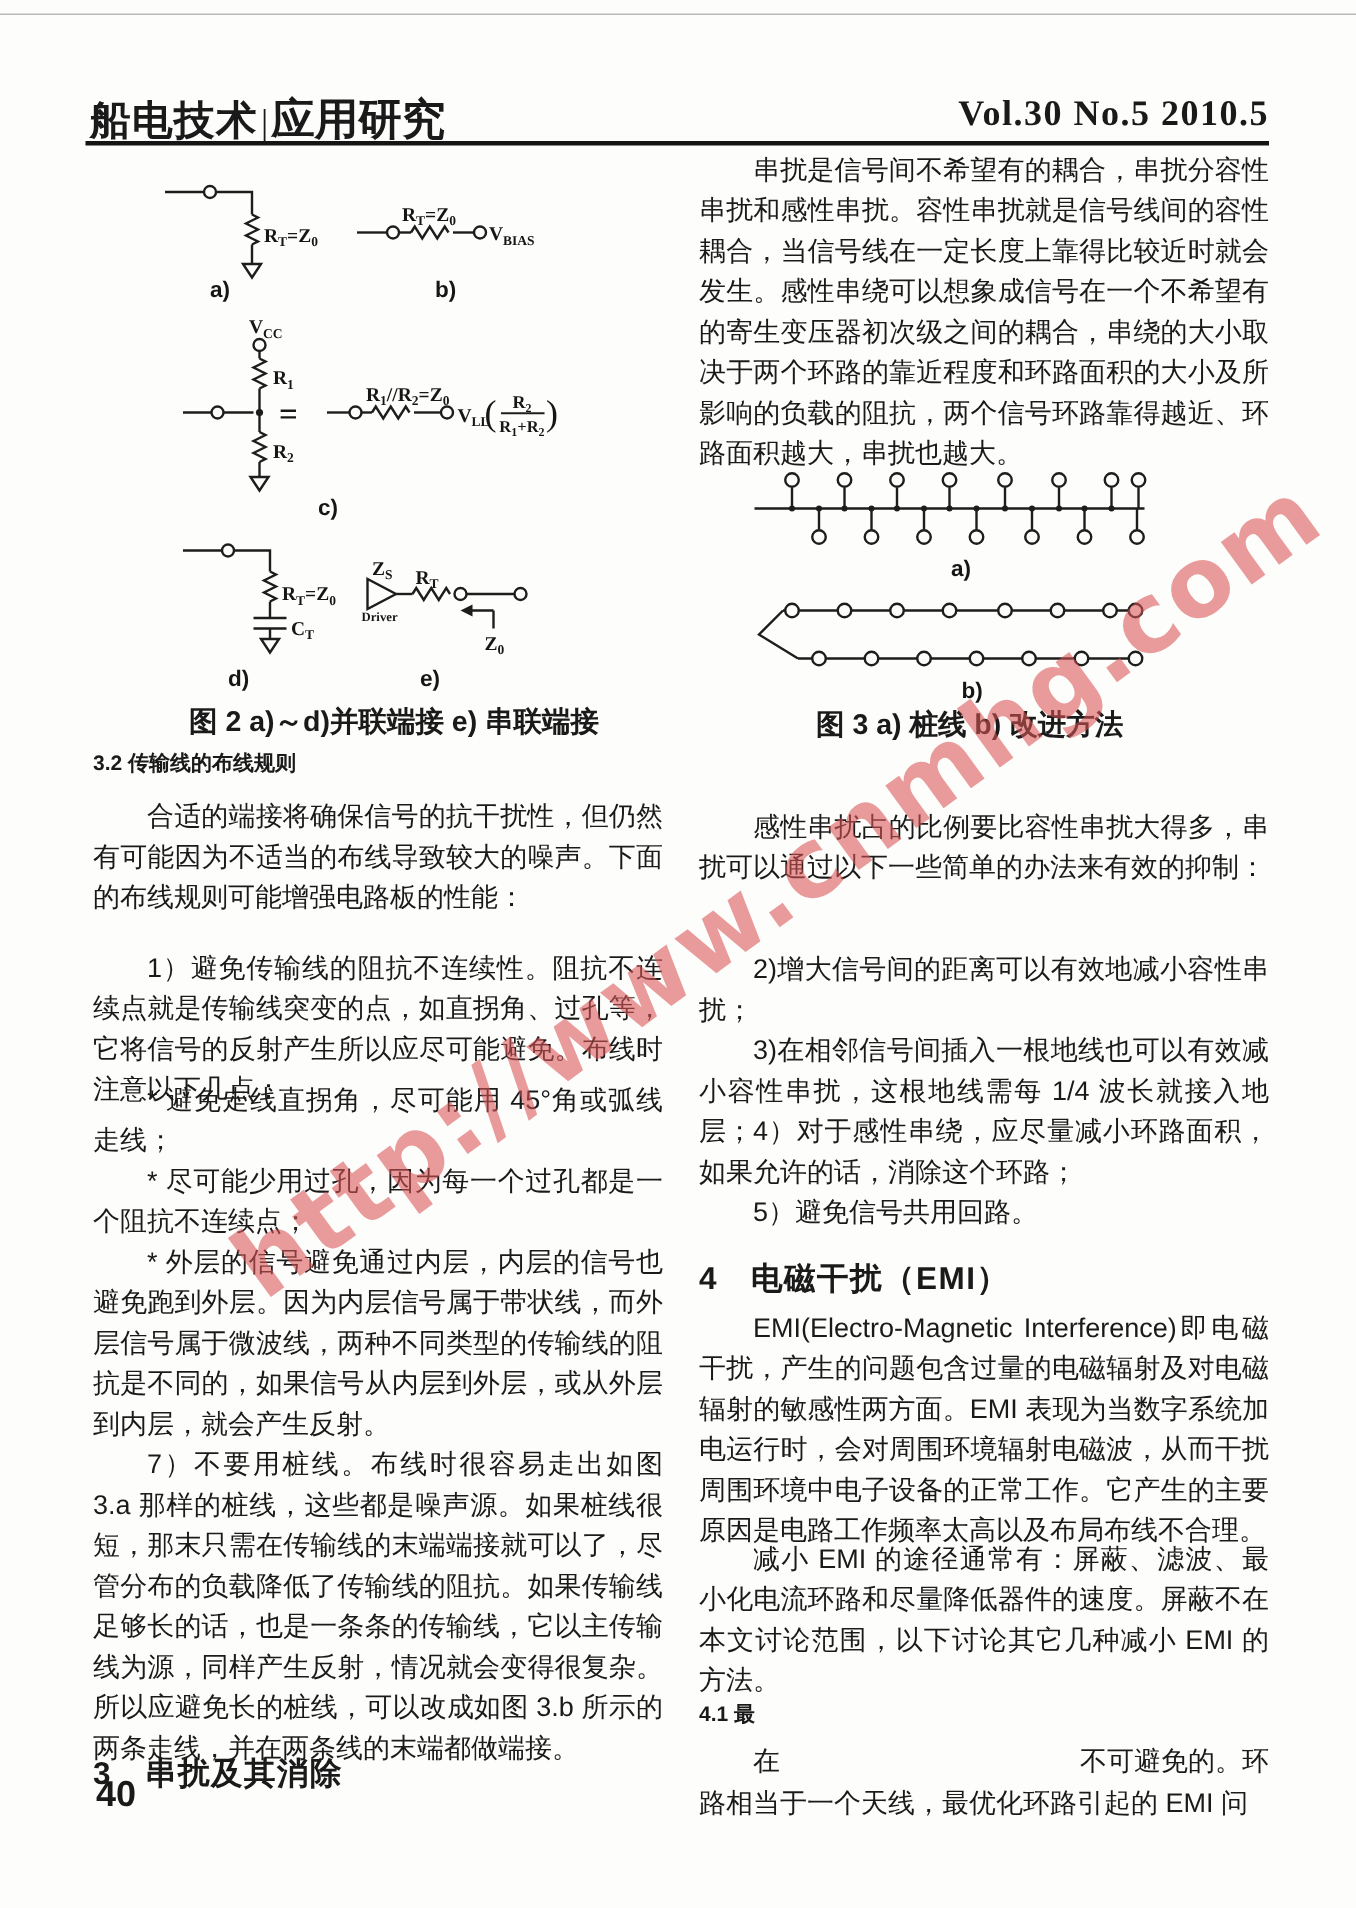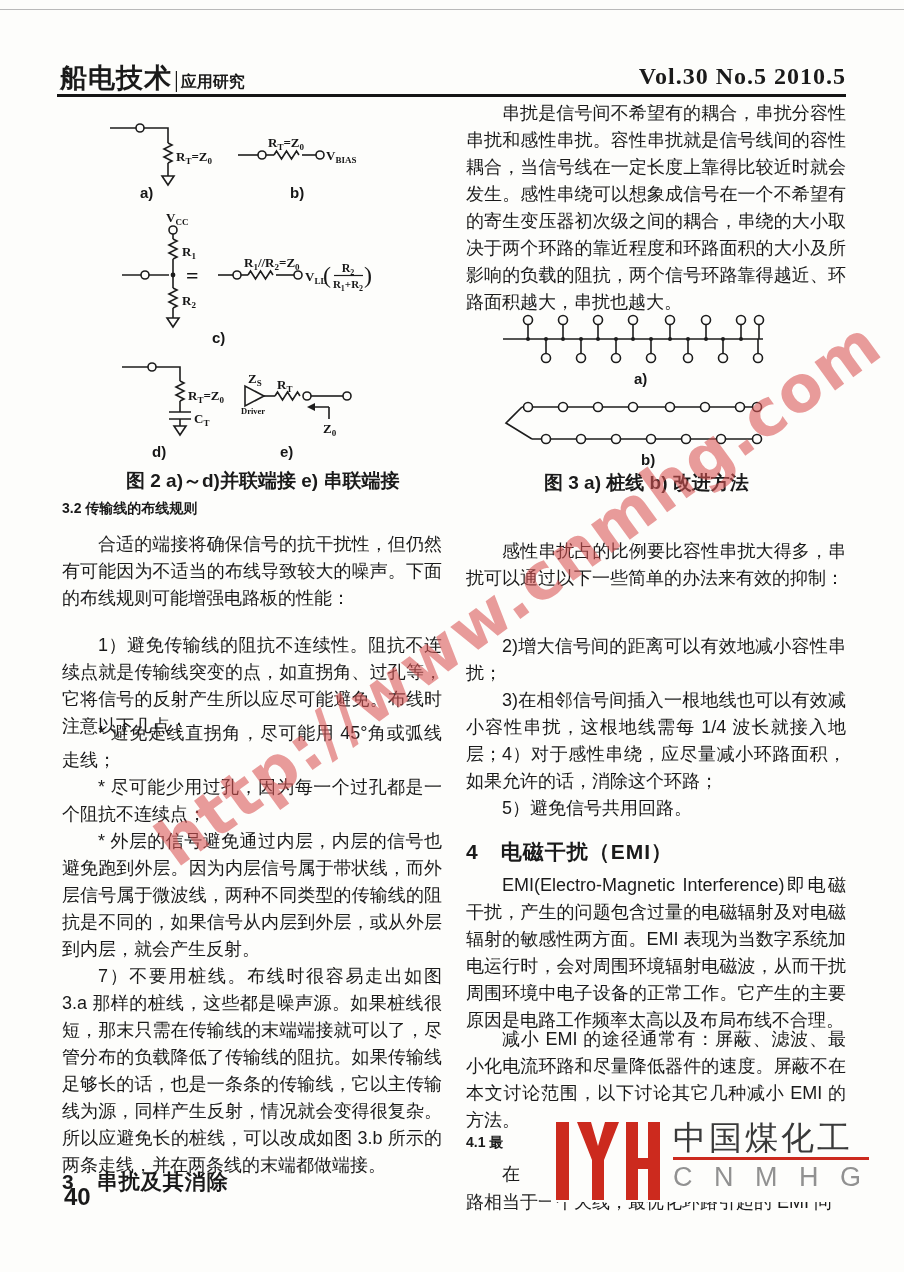--- a/index.html
+++ b/index.html
@@ -3,21 +3,21 @@
 <meta charset="utf-8">
 <style>
   html,body{margin:0;padding:0;background:#e8e8e8;}
   .page{position:relative;width:904px;height:1272px;background:#fdfdfb;overflow:hidden;
         font-family:"Liberation Sans","DejaVu Sans",sans-serif;color:#1a1a1a;}
   .abs{position:absolute;}
   
   .hdr-left{left:60px;top:60px;font-family:"Liberation Serif",serif;}
   .hdr-journal{font-weight:900;font-size:27px;letter-spacing:1px;}
   .hdr-div{font-size:24px;font-weight:400;padding:0 2px;}
-  .hdr-col{font-size:16px;font-weight:600;font-family:"Liberation Sans",sans-serif;}
+  .hdr-col{font-size:29px;font-weight:600;font-family:"Liberation Sans",sans-serif;}
   .hdr-issue{right:58px;top:63px;font-family:"Liberation Serif",serif;font-weight:700;font-size:24px;letter-spacing:1px;}
   .hdr-rule{left:57px;top:94px;width:789px;height:3px;background:#151515;}
   .top-edge{left:0;top:9px;width:904px;height:1px;background:#b9b9b9;}
   
   .col{position:absolute;width:380px;height:1272px;top:0;}
   .col-left{left:62px;}
   .col-right{left:466px;}
   .para{position:absolute;width:380px;font-size:18px;line-height:27px;text-align:justify;text-indent:2em;}
   .h-sub{position:absolute;font-size:14px;font-weight:700;}
   .h-main{position:absolute;font-size:21px;font-weight:700;letter-spacing:1px;}
@@ -239,32 +239,16 @@
     <div class="para" style="top:872px;">EMI(Electro-Magnetic Interference)即电磁干扰，产生的问题包含过量的电磁辐射及对电磁辐射的敏感性两方面。EMI 表现为当数字系统加电运行时，会对周围环境辐射电磁波，从而干扰周围环境中电子设备的正常工作。它产生的主要原因是电路工作频率太高以及布局布线不合理。</div>
     <div class="para" style="top:1026px;">减小 EMI 的途径通常有：屏蔽、滤波、最小化电流环路和尽量降低器件的速度。屏蔽不在本文讨论范围，以下讨论其它几种减小 EMI 的方法。</div>
     <div class="h-sub" style="left:0;top:1134px;">4.1 最</div>
     <div class="gapline" style="top:1161px;">
       <span style="margin-left:2em;">在</span>
       <span>不可避免的。环</span>
     </div>
     <div class="para" style="top:1189px;text-indent:0;">路相当于一个天线，最优化环路引起的 EMI 问</div>
   </div>
 
-  <div class="abs logo">
-    <svg width="106" height="80" viewBox="0 0 104 80">
-      <g fill="#cc2a1e">
-        <rect x="0" y="2" width="13" height="78"></rect>
-        <polygon points="21,2 35,2 42,26 49,2 63,2 48,40 48,80 36,80 36,40"></polygon>
-        <rect x="70" y="2" width="12" height="78"></rect>
-        <rect x="92" y="2" width="12" height="78"></rect>
-        <rect x="70" y="38" width="34" height="11"></rect>
-      </g>
-    </svg>
-    <div class="logo-text">
-      <div class="logo-name">中国煤化工</div>
-      <div class="logo-underline" style="background:#cc2a1e;"></div>
-      <div class="logo-abbr">C N M H G</div>
-    </div>
-  </div>
 
   <div class="abs pagenum">40</div>
 
 </div>
 
 </body></html>

